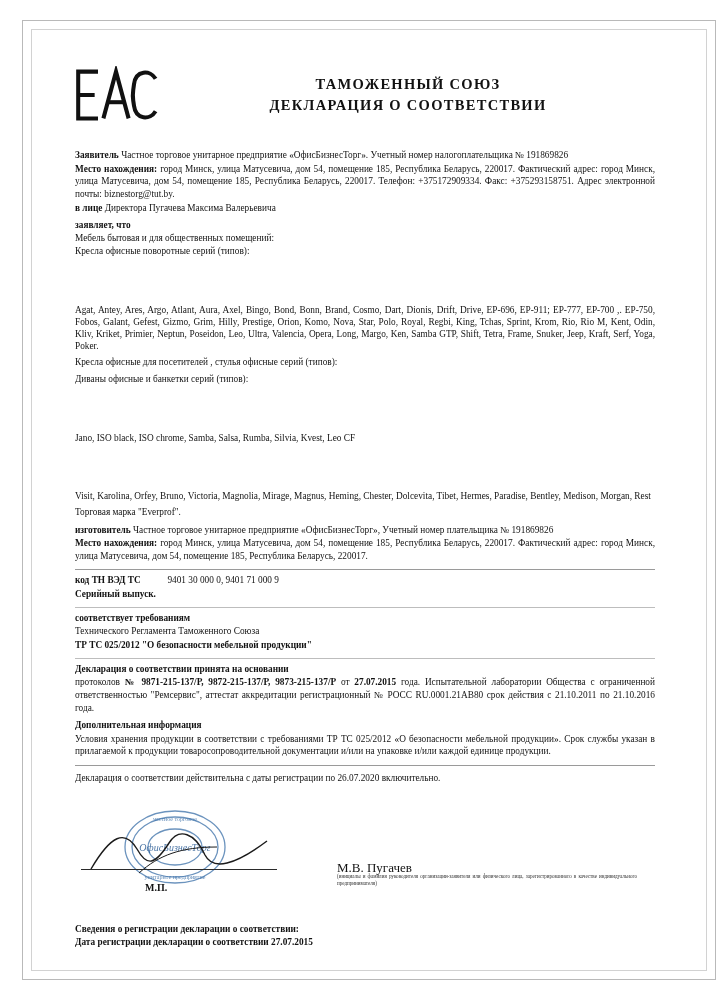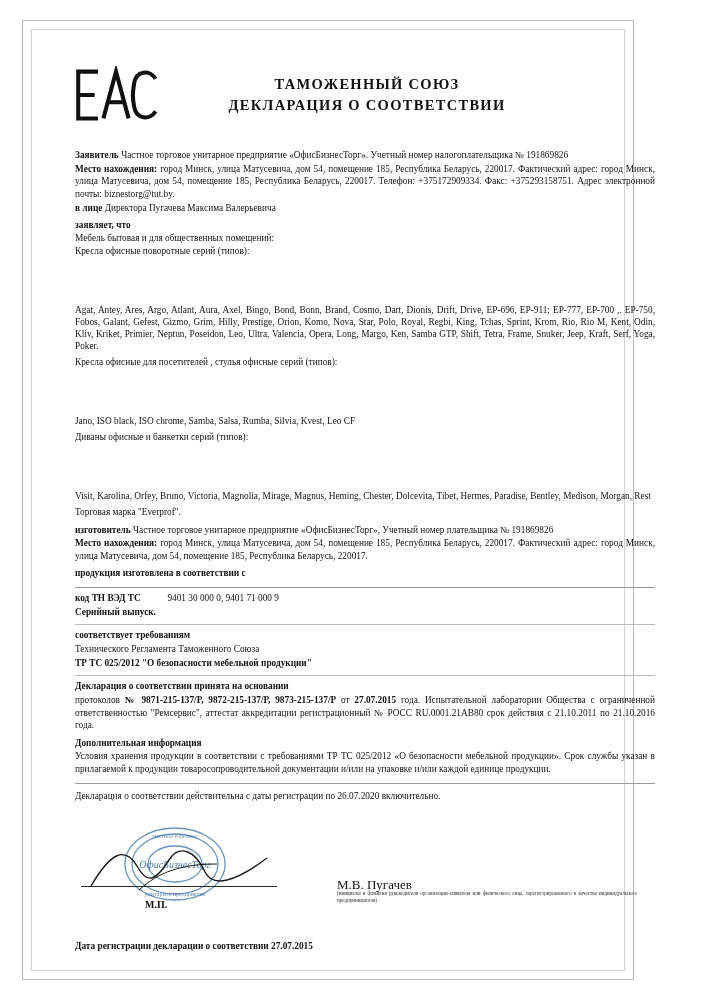--- a/index.html
+++ b/index.html
@@ -16,21 +16,21 @@
     background: #ffffff;
     position: relative;
     box-sizing: border-box;
     overflow: hidden;
     margin: 0 auto;
   }
   .sheet {
     position: absolute;
     left: 22px;
     top: 20px;
-    width: 612px;
+    width: 694px;
     height: 960px;
     border: 1px solid #b9b9b9;
     box-sizing: border-box;
     background: #fff;
   }
   .inner {
     position: absolute;
     left: 8px;
     top: 8px;
     right: 8px;
@@ -209,41 +209,40 @@
       </div>
 
       <div class="blk">
         <div class="lbl">заявляет, что</div>
         <div class="p">Мебель бытовая и для общественных помещений:</div>
 
         <div class="p">Кресла офисные поворотные серий (типов):</div>
         <div class="p tight">Agat, Antey, Ares, Argo, Atlant, Aura, Axel, Bingo, Bond, Bonn, Brand, Cosmo, Dart, Dionis, Drift, Drive, EP-696, EP-911; EP-777, EP-700 ,. EP-750, Fobos, Galant, Gefest, Gizmo, Grim, Hilly, Prestige, Orion, Komo, Nova, Star, Polo, Royal, Regbi, King, Tchas, Sprint, Krom, Rio, Rio M, Kent, Odin, Kliv, Kriket, Primier, Neptun, Poseidon, Leo, Ultra, Valencia, Opera, Long, Margo, Ken, Samba GTP, Shift, Tetra, Frame, Snuker, Jeep, Kraft, Serf, Yoga, Poker.</div>
 
         <div class="p" style="margin-top:4px">Кресла офисные для посетителей , стулья офисные серий (типов):</div>
+        <div class="p" style="margin-top:4px">Диваны офисные и банкетки серий (типов):</div>
+
         <div class="p tight">Jano, ISO black, ISO chrome, Samba, Salsa, Rumba, Silvia, Kvest, Leo CF</div>
-
-        <div class="p" style="margin-top:4px">Диваны офисные и банкетки серий (типов):</div>
         <div class="p tight">Visit, Karolina, Orfey, Bruno, Victoria, Magnolia, Mirage, Magnus, Heming, Chester, Dolcevita, Tibet, Hermes, Paradise, Bentley, Medison, Morgan, Rest</div>
 
         <div class="p" style="margin-top:4px">Торговая марка "Everprof".</div>
       </div>
 
       <div class="blk">
         <div class="p">
           <span class="lbl">изготовитель</span>
           <span>Частное торговое унитарное предприятие «ОфисБизнесТорг», Учетный номер плательщика № 191869826</span>
         </div>
         <div class="p">
           <span class="lbl">Место нахождения:</span>
           <span>город Минск, улица Матусевича, дом 54, помещение 185, Республика Беларусь, 220017. Фактический адрес: город Минск, улица Матусевича, дом 54, помещение 185, Республика Беларусь, 220017.</span>
         </div>
       </div>
 
       <div class="blk">
-        <div class="p lbl">продукция изготовлена в соответствии с</div>
       </div>
 
       <hr class="hr">
 
       <div>
         <div class="p">
           <span class="lbl">код ТН ВЭД ТС</span>
           <span style="display:inline-block;width:22px"></span>
           <span>9401 30 000 0, 9401 71 000 9</span>
         </div>
@@ -301,20 +300,21 @@
           <path d="M54 48 C74 30, 96 22, 132 22" fill="none" stroke="#1b1b1b" stroke-width="1"></path>
         </svg>
 
         <div class="sig-line"></div>
         <div class="mp">М.П.</div>
         <div class="sig-name">М.В. Пугачев</div>
         <div class="sig-caption">(инициалы и фамилия руководителя организации-заявителя или физического лица, зарегистрированного в качестве индивидуального предпринимателя)</div>
       </div>
 
       <div class="reg-block">
+        <div class="row lbl">Сведения о регистрации декларации о соответствии:</div>
         <div class="row">
           <span class="lbl">Дата регистрации декларации о соответствии</span>
           <span class="lbl">27.07.2015</span>
         </div>
       </div>
 
     </div>
   </div>
 </div>
 

